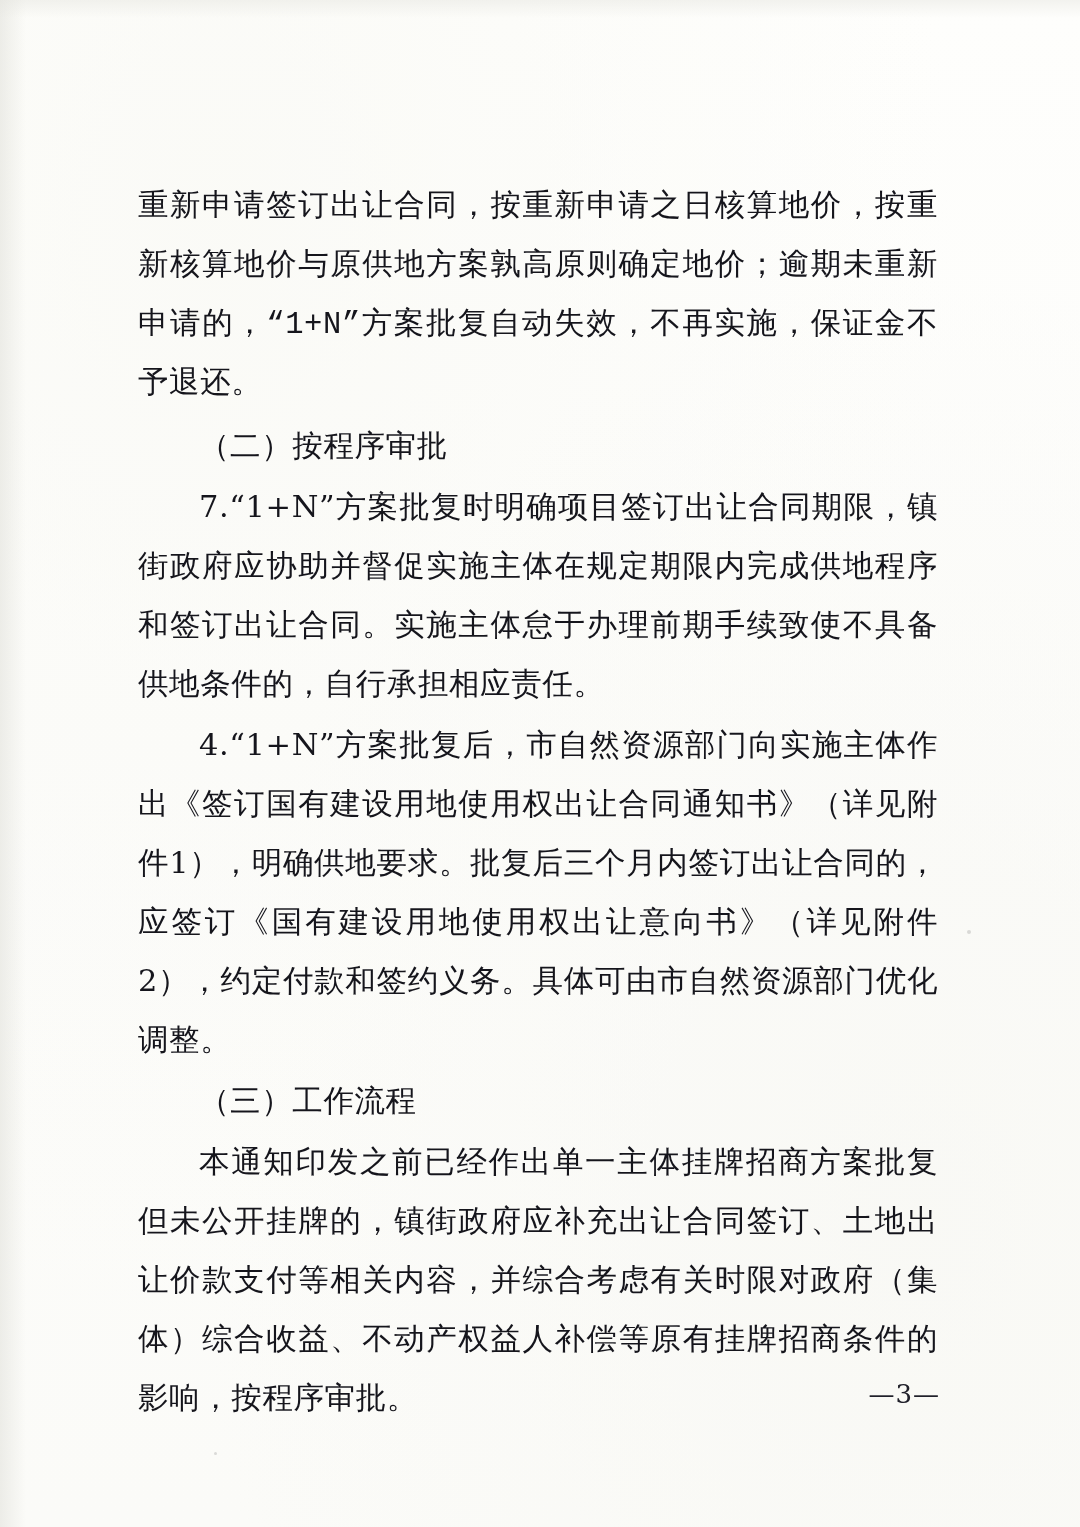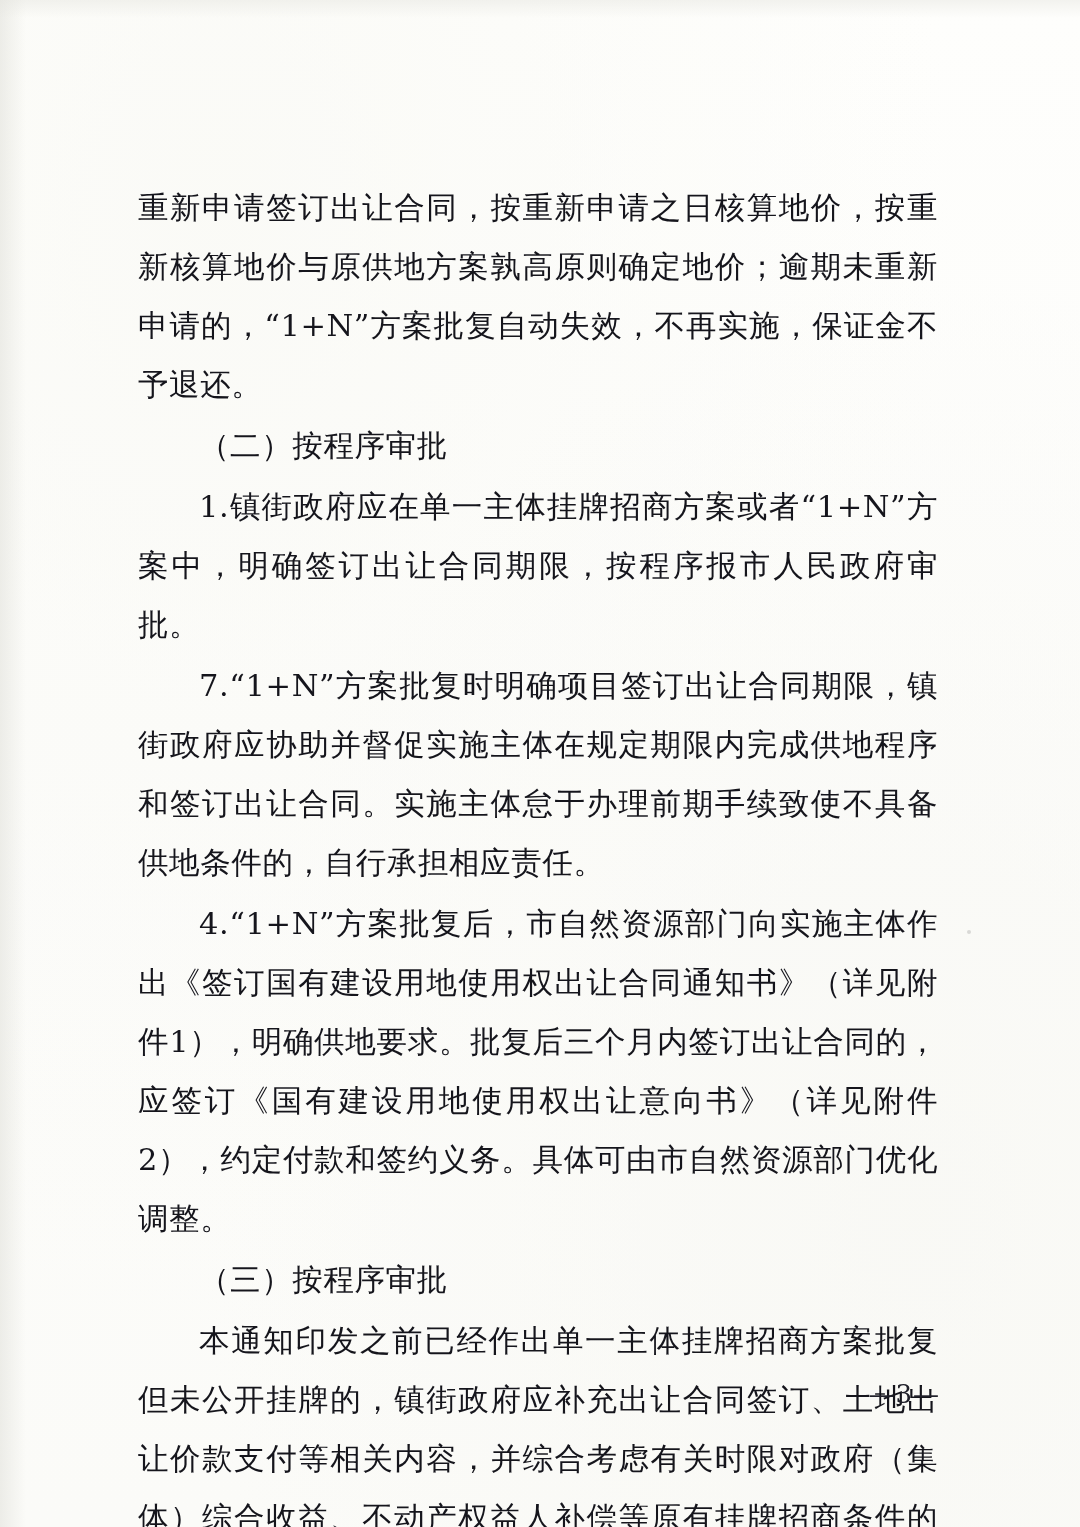--- a/index.html
+++ b/index.html
@@ -44,20 +44,21 @@
     text-align: justify;
     text-justify: inter-ideograph;
     color: #15151c;
     font-family: "DejaVu Serif", "Liberation Serif", serif;
   }
   p.indent {
     text-indent: 61px;
   }
   p.noindent {
     text-indent: 0;
+    font-family: Liberation Mono, monospace;
   }
   .page-number {
     position: absolute;
     right: 140px;
     bottom: 118px;
     font-size: 26px;
     letter-spacing: 1px;
     color: #20202a;
     font-family: "DejaVu Serif", "Liberation Serif", serif;
   }
@@ -87,22 +88,21 @@
   <div class="paper-texture"></div>
   <div class="edge-shade-left"></div>
   <div class="edge-shade-top"></div>
 
   <div class="speck" style="left:967px; top:930px; width:4px; height:4px;"></div>
   <div class="speck" style="left:214px; top:1452px; width:3px; height:3px;"></div>
 
   <div class="content">
     <p class="para noindent">重新申请签订出让合同，按重新申请之日核算地价，按重新核算地价与原供地方案孰高原则确定地价；逾期未重新申请的，“1+N”方案批复自动失效，不再实施，保证金不予退还。</p>
     <p class="para indent">（二）按程序审批</p>
-    <p class="para indent">1.镇街政府应在单一主体挂牌招商方案或者“1+N”方案中，明确签订出让合同期限，按程序报市人民政府审批。</p>
     <p class="para indent">7.“1+N”方案批复时明确项目签订出让合同期限，镇街政府应协助并督促实施主体在规定期限内完成供地程序和签订出让合同。实施主体怠于办理前期手续致使不具备供地条件的，自行承担相应责任。</p>
     <p class="para indent">4.“1+N”方案批复后，市自然资源部门向实施主体作出《签订国有建设用地使用权出让合同通知书》（详见附件1），明确供地要求。批复后三个月内签订出让合同的，应签订《国有建设用地使用权出让意向书》（详见附件2），约定付款和签约义务。具体可由市自然资源部门优化调整。</p>
-    <p class="para indent">（三）按程序审批</p>
+    <p class="para indent">（三）工作流程</p>
     <p class="para indent">本通知印发之前已经作出单一主体挂牌招商方案批复但未公开挂牌的，镇街政府应补充出让合同签订、土地出让价款支付等相关内容，并综合考虑有关时限对政府（集体）综合收益、不动产权益人补偿等原有挂牌招商条件的影响，按程序审批。</p>
 
   </div>
 
   <div class="page-number">—3—</div>
 </div>
 
 </body></html>

